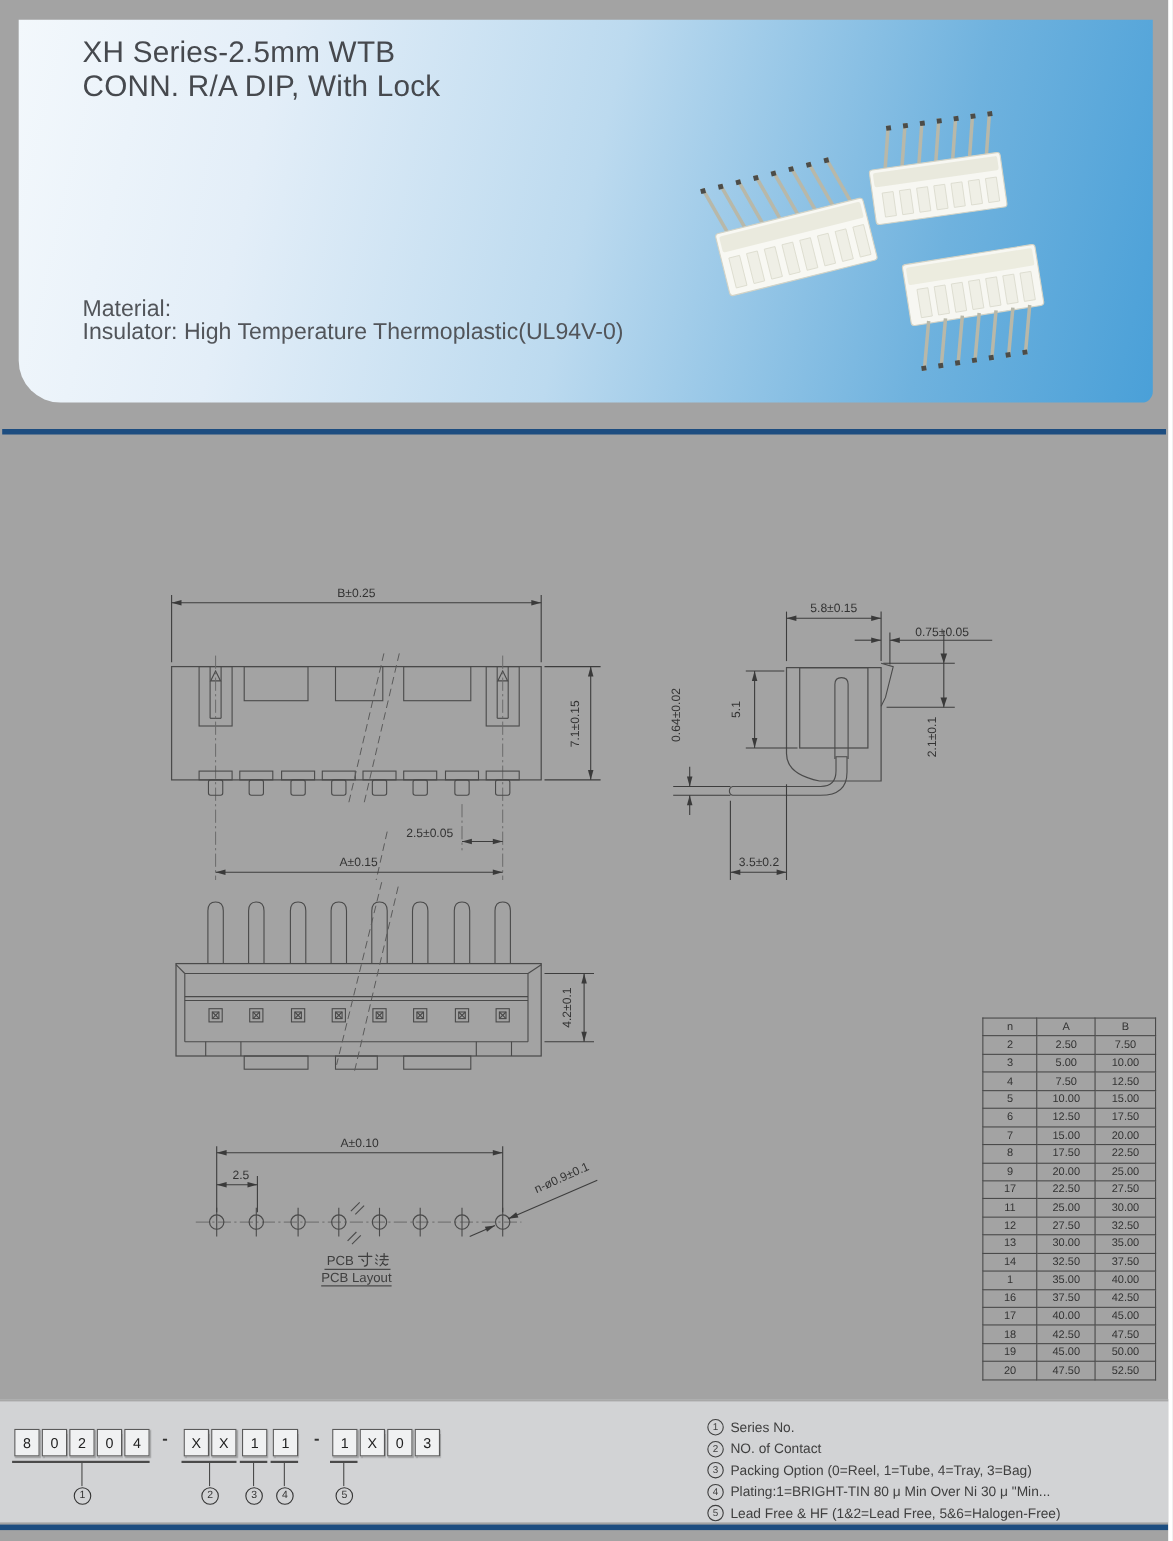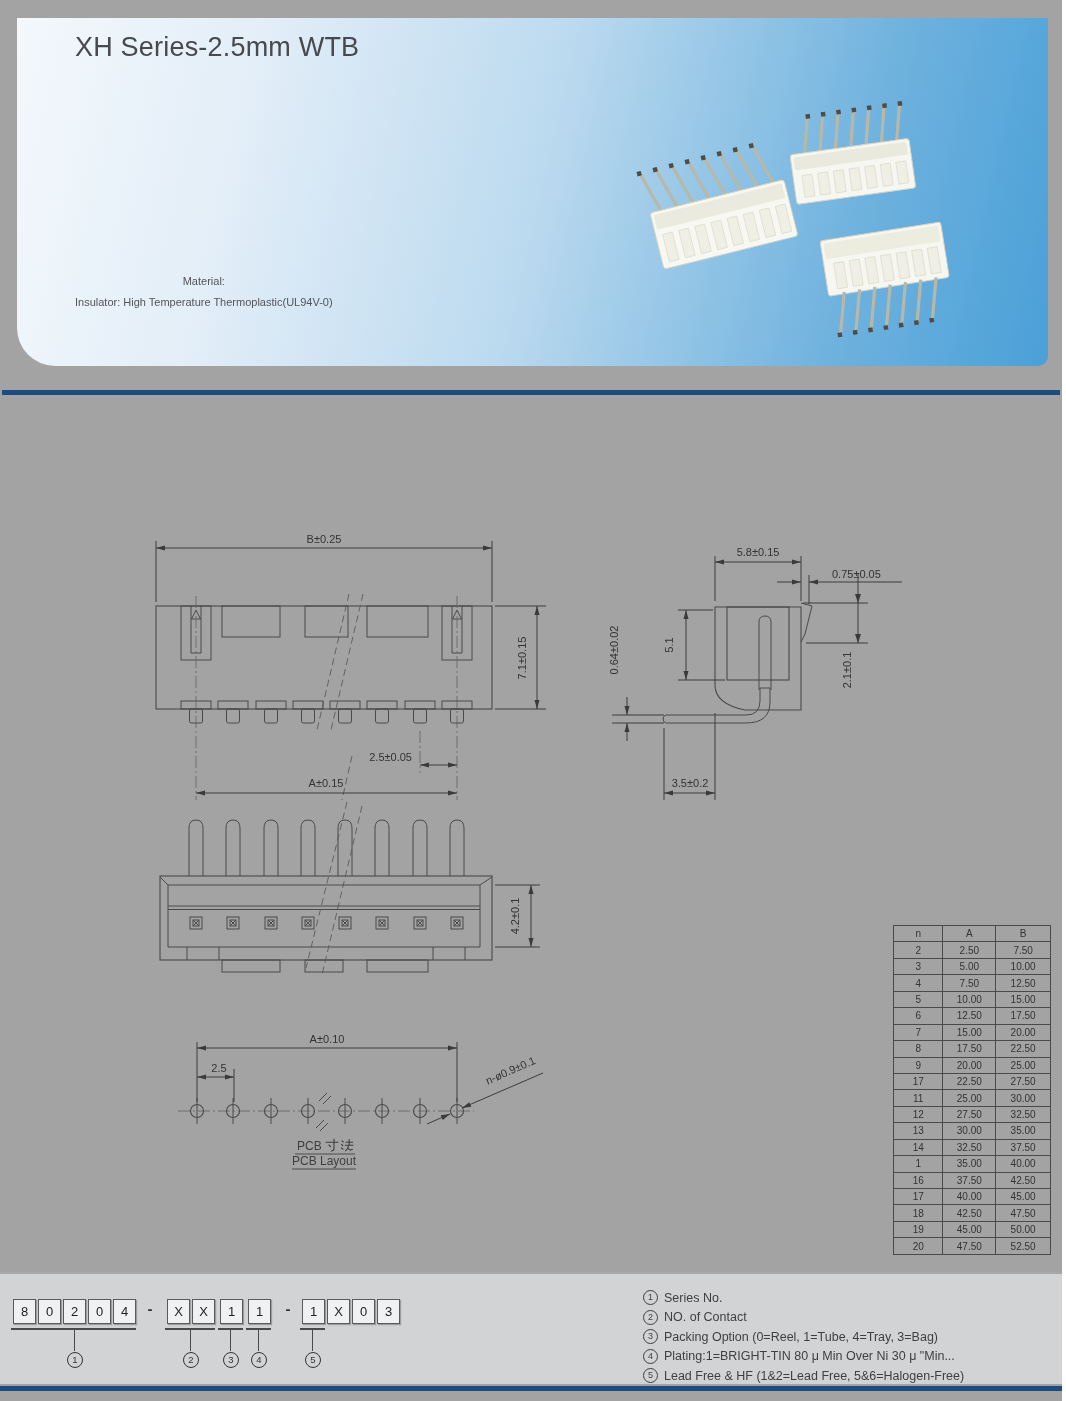--- a/index.html
+++ b/index.html
@@ -4,21 +4,21 @@
 <style>
   html,body{margin:0;padding:0;background:#fff;}
   #page{position:relative;width:1062px;height:1401px;background:#a3a3a3;overflow:hidden;
         font-family:"Liberation Sans",sans-serif;}
   
   #hero{position:absolute;left:17px;top:18px;width:1031px;height:348px;
         border-radius:0 0 10px 38px;
         background:linear-gradient(103deg,#f3f8fc 0%,#e3eef8 22%,#bcdaef 50%,#6fb2de 80%,#4aa0d8 100%);}
   #title{position:absolute;left:58px;top:14px;font-size:27px;line-height:31px;color:#46494e;letter-spacing:.2px;}
   #spec-list{position:absolute;left:58px;top:110px;font-size:15px;line-height:20.6px;color:#52555a;}
-  #material-block{position:absolute;left:58px;top:253px;font-size:11px;line-height:20.6px;color:#52555a;text-align:center;}
+  #material-block{position:absolute;left:58px;top:253px;font-size:21px;line-height:20.6px;color:#52555a;}
   
   .rule{position:absolute;left:2px;right:2px;height:5px;background:#1d4d80;}
   #rule-top{top:390px;}
   #rule-bottom{top:1386px;left:0;right:0;}
   
   #drawings{position:absolute;left:0;top:0;pointer-events:none;}
   .ln{stroke:#4a4a4a;stroke-width:1.1;fill:none;}
   .thin{stroke:#4a4a4a;stroke-width:1;fill:none;}
   .dimln{stroke:#3d3d3d;stroke-width:1;fill:none;}
   .cl{stroke:#6a6a6a;stroke-width:0.9;fill:none;stroke-dasharray:12 3 2 3;}
@@ -46,20 +46,21 @@
                  text-align:center;margin-right:6px;flex:0 0 auto;}
 </style>
 </head>
 <body>
 
 <div id="page">
 
   <div id="hero">
     <div id="title">
       <div>XH Series-2.5mm WTB</div>
+      <div>CONN. R/A DIP, With Lock</div>
     </div>
     <div id="material-block">
       <div>Material:</div>
       <div id="material-list">
           <div class="">Insulator: High Temperature Thermoplastic(UL94V-0)</div>
         </div>
     </div>
 
     <svg id="photo" width="440" height="300" viewBox="0 0 440 300" style="position:absolute;left:595px;top:55px;">
       <g transform="translate(178,82) rotate(-8)">

